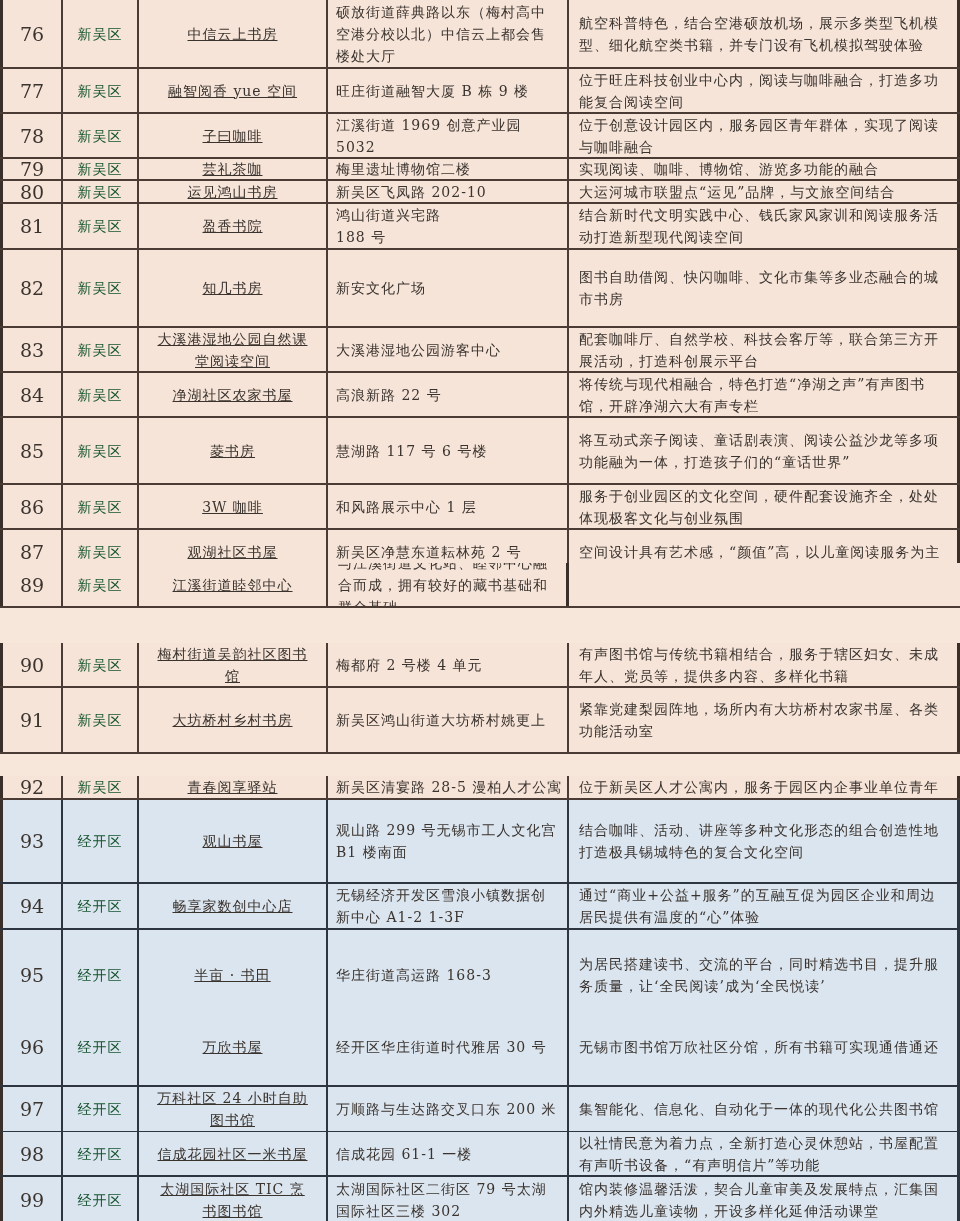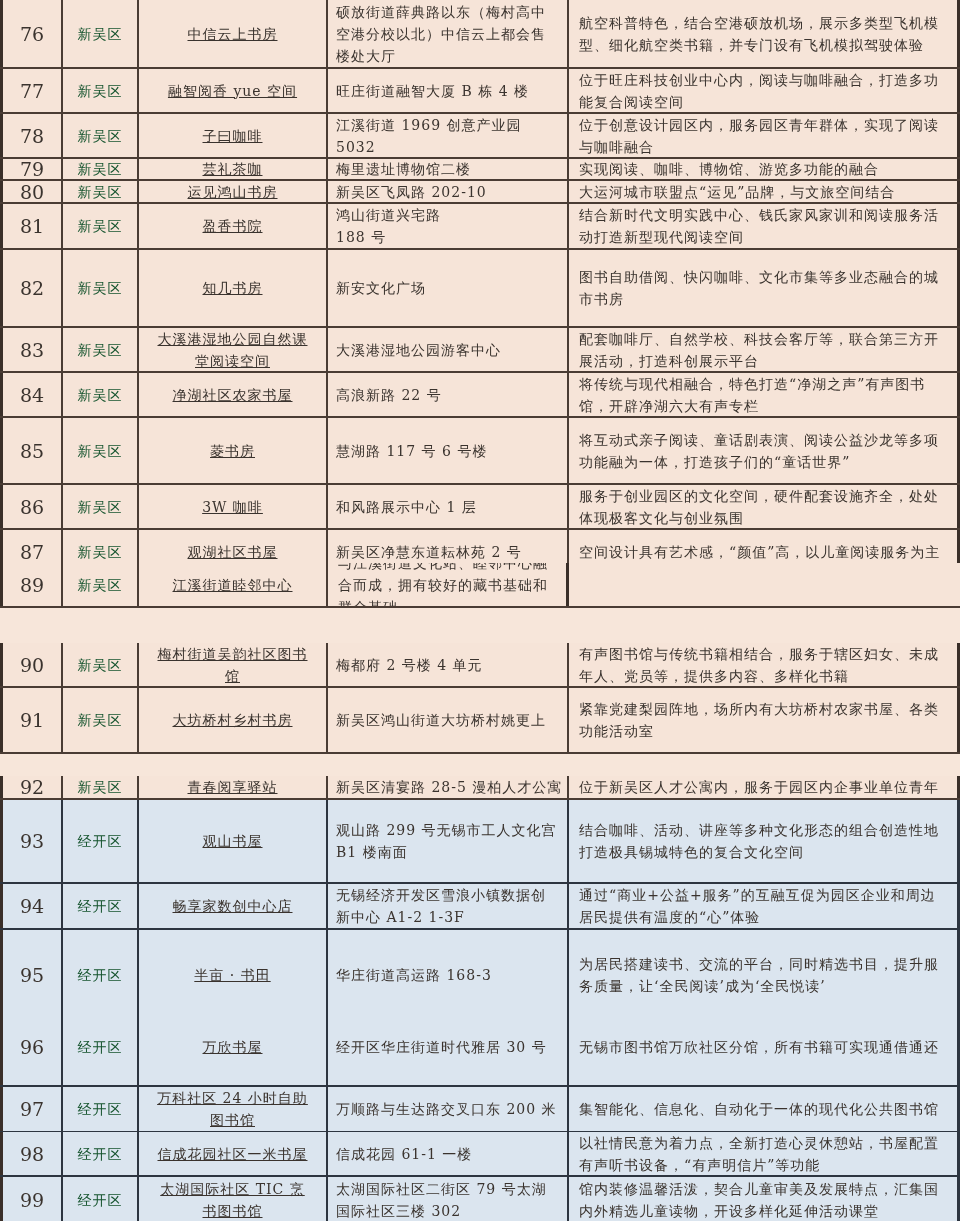--- a/index.html
+++ b/index.html
@@ -61,21 +61,21 @@
       </div>
   </div>
 
   <div class="row xw" style="top:69px;height:45px">
     <div class="cell c-no">77</div>
     <div class="cell c-dist">新吴区</div>
     <div class="cell c-name">
         <span class="txt">融智阅香 yue 空间</span>
       </div>
     <div class="cell c-addr">
-        <span class="txt">旺庄街道融智大厦 B 栋 4 楼</span>
+        <span class="txt">旺庄街道融智大厦 B 栋 9 楼</span>
       </div>
     <div class="cell c-desc">
         <span class="txt">位于旺庄科技创业中心内，阅读与咖啡融合，打造多功能复合阅读空间</span>
       </div>
   </div>
 
   <div class="row xw" style="top:114px;height:45px">
     <div class="cell c-no">78</div>
     <div class="cell c-dist">新吴区</div>
     <div class="cell c-name">

